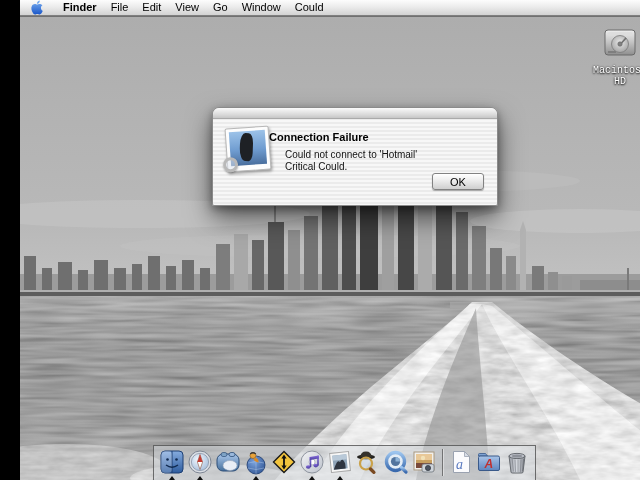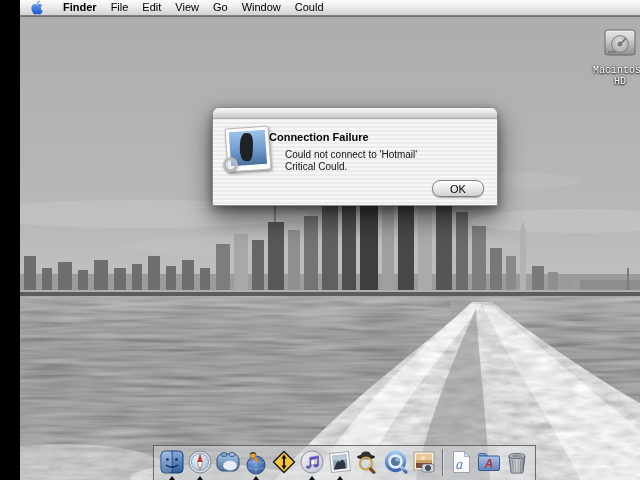--- a/index.html
+++ b/index.html
@@ -49,22 +49,22 @@
   #dialog-icon .frame{position:absolute;inset:0;background:#fdfdfd;border:1px solid #b8b8b8;
     border-radius:2px;box-shadow:1px 2px 3px rgba(0,0,0,.35);}
   #dialog-icon .photo{position:absolute;left:4px;top:4px;right:4px;bottom:6px;
     background:linear-gradient(#9cc2e8,#6f9cd0 55%,#4a6f9e);}
   #dialog-icon .subject{position:absolute;left:14px;top:6px;width:13px;height:28px;
     background:#1e2125;border-radius:40% 35% 30% 45%;transform:rotate(6deg);}
   #dialog-icon .loupe{position:absolute;left:-4px;bottom:0px;width:15px;height:15px;border-radius:50%;
     border:3px solid #b9b9b9;background:rgba(225,232,240,.55);box-shadow:0 1px 2px rgba(0,0,0,.3);}
   #dialog-title{position:absolute;left:56px;top:12px;font-size:11px;font-weight:bold;color:#000;}
   #dialog-message{position:absolute;left:72px;top:30px;font-size:10px;color:#111;line-height:12px;}
-  #ok-button{position:absolute;right:13px;bottom:9px;width:52px;height:17px;
-    border:1px solid #828282;border-radius:8px;
+  #ok-button{position:absolute;right:13px;bottom:16px;width:52px;height:17px;
+    border:1px solid #828282;border-radius:3px;
     background:linear-gradient(#ffffff,#ececec 45%,#cfcfcf);
     box-shadow:inset 0 1px 0 #fff,0 1px 1px rgba(0,0,0,.3);
     font-size:11px;color:#000;display:flex;align-items:center;justify-content:center;cursor:default;}
 
   
   #dock{position:absolute;left:133px;bottom:0;height:35px;z-index:30;
     display:flex;align-items:flex-end;padding:3px 5px 4px 5px;gap:2px;
     background:rgba(214,218,222,.5);
     border:1px solid rgba(70,70,70,.75);border-bottom:none;}
   .dock-item{position:relative;width:26px;height:27px;flex:0 0 auto;}

